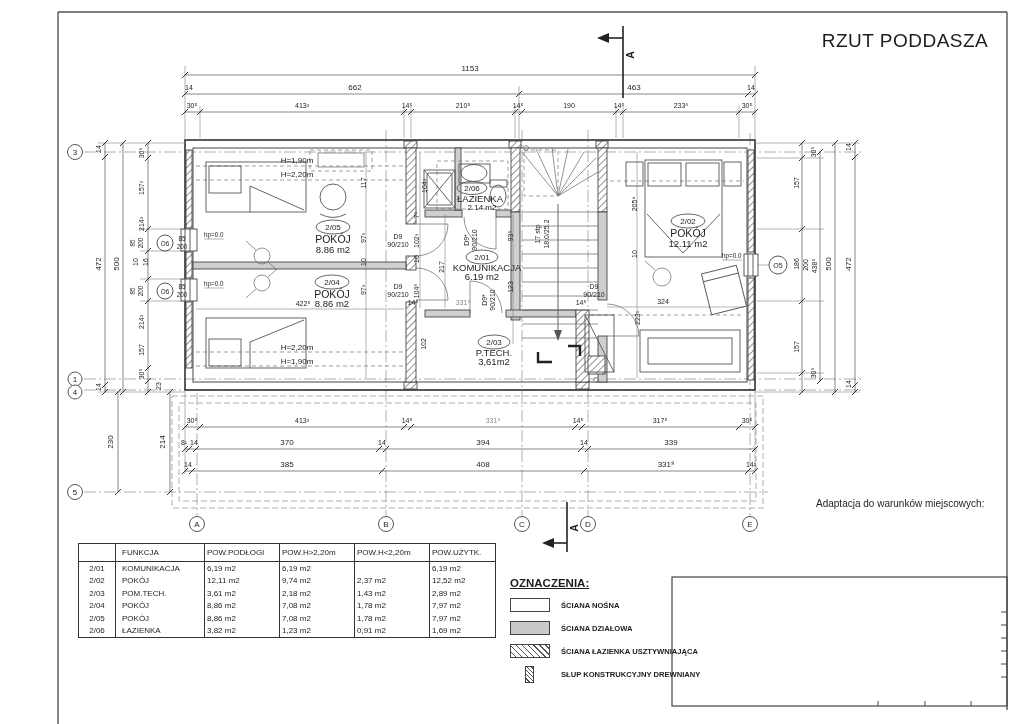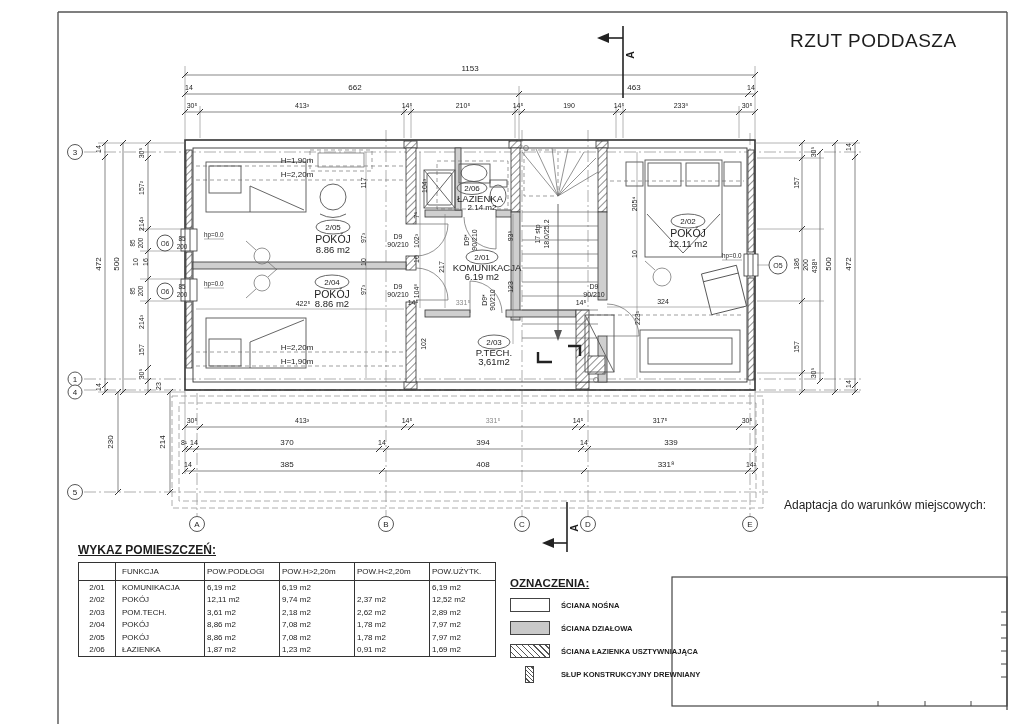--- a/index.html
+++ b/index.html
@@ -17,42 +17,42 @@
   .gl{stroke:#8c8c8c;stroke-width:.7;stroke-dasharray:12 3 2 3;fill:none}
   .eav{stroke:#9a9a9a;stroke-width:.8;stroke-dasharray:6 3;fill:none}
   .hl{stroke:#777;stroke-width:.7;stroke-dasharray:4 3;fill:none}
   .grayw{fill:#cfcfcf;stroke:#333;stroke-width:.8}
   .hxw{fill:url(#hx);stroke:#333;stroke-width:.8}
   .furn{stroke:#555;stroke-width:.9;fill:none}
   .furn2{stroke:#666;stroke-width:.7;fill:none}
   .bub{fill:#fff;stroke:#444;stroke-width:.9}
   .frame{stroke:#555;stroke-width:1.4}
   
-  .ttl-blk{position:absolute;left:790px;top:30px;width:230px;text-align:left;}
+  .ttl-blk{position:absolute;left:790px;top:30px;width:230px;text-align:center;}
   #rooms-table{position:absolute;left:78px;top:543px;width:384px;}
   #rooms-table .tt{font-size:12px;font-weight:bold;text-decoration:underline;margin-bottom:5px;}
   table.lst{border-collapse:collapse;width:383px;table-layout:fixed;}
   table.lst td,table.lst th{font-size:8px;font-weight:normal;padding:0 2px;height:12.5px;
     overflow:hidden;white-space:nowrap;}
   table.lst .c0{width:32px;text-align:center}.lst .c1{width:80px;text-align:left;padding-left:6px}
   table.lst .cn{width:70px;text-align:left}.lst .c5{width:61px;text-align:left}
   table.lst{border:1.3px solid #333}
   table.lst td,table.lst th{border-left:1px solid #333}
   table.lst tr.hd th{height:17px;border-bottom:1px solid #333}
   table.lst tr.sm td{height:15px;border-top:1px solid #333}
   #legend{position:absolute;left:510px;top:564px;width:200px;margin-top:13px;}
   #legend .lt{font-size:11.5px;font-weight:bold;text-decoration:underline;margin-bottom:9px;}
   .lrow{display:flex;align-items:center;margin-bottom:9px;height:14px;font-weight:bold;}
   .lsw{width:38px;height:12px;border:1.4px solid #444;margin-right:11px;flex:none;background:#fff;}
   .lsw.g{background:#c9c9c9;border-width:1px}
   .lsw.h{background:repeating-linear-gradient(45deg,#fff 0 3px,#555 3px 4.2px);border-width:1px}
   .lsw.p{width:7px;height:15px;margin-left:15px;margin-right:27px;
      background:repeating-linear-gradient(45deg,#fff 0 2px,#555 2px 3px);border-width:1px}
   .lrow span{font-size:7.6px}
-  #note{position:absolute;left:784px;top:498px;font-size:12px;}
+  #note{position:absolute;left:816px;top:498px;font-size:10px;}
 </style>
 </head>
 <body>
 
 <div id="sheet">
 
 <svg width="1024" height="724" viewBox="0 0 1024 724">
 <defs>
   <pattern id="hx" width="5" height="5" patternUnits="userSpaceOnUse" patternTransform="rotate(45)">
     <rect width="5" height="5" fill="#fff"></rect>
@@ -597,21 +597,20 @@
 
 
 <div class="ttl-blk">
   <div style="font-size:19px;letter-spacing:.5px">RZUT PODDASZA</div>
 </div>
 
 <div id="note">Adaptacja do warunków miejscowych:</div>
 
 
 <div id="rooms-table">
-  <div class="tt">WYKAZ POMIESZCZEŃ:</div>
   <table class="lst">
     <tbody>
           <tr class="hd">
       <th class="c0"></th>
       <th class="c1" style="text-align:left">FUNKCJA</th>
       <th class="cn">POW.PODŁOGI</th>
       <th class="cn">POW.H&gt;2,20m</th>
       <th class="cn">POW.H&lt;2,20m</th>
       <th class="c5">POW.UŻYTK.</th>
     </tr>
@@ -629,21 +628,21 @@
       <td class="cn">12,11 m2</td>
             <td class="cn">9,74 m2</td>
       <td class="cn">2,37 m2</td>
             <td class="c5">12,52 m2</td>
     </tr>
     <tr>
       <td class="c0">2/03</td>
             <td class="c1">POM.TECH.</td>
       <td class="cn">3,61 m2</td>
             <td class="cn">2,18 m2</td>
-      <td class="cn">2,62 m2</td>
+      <td class="cn">1,43 m2</td>
             <td class="c5">2,89 m2</td>
     </tr>
     <tr>
       <td class="c0">2/04</td>
             <td class="c1">POKÓJ</td>
       <td class="cn">8,86 m2</td>
             <td class="cn">7,08 m2</td>
       <td class="cn">1,78 m2</td>
             <td class="c5">7,97 m2</td>
     </tr>
@@ -651,21 +650,21 @@
       <td class="c0">2/05</td>
             <td class="c1">POKÓJ</td>
       <td class="cn">8,86 m2</td>
             <td class="cn">7,08 m2</td>
       <td class="cn">1,78 m2</td>
             <td class="c5">7,97 m2</td>
     </tr>
     <tr>
       <td class="c0">2/06</td>
             <td class="c1">ŁAZIENKA</td>
-      <td class="cn">1,87 m2</td>
+      <td class="cn">3,82 m2</td>
             <td class="cn">1,23 m2</td>
       <td class="cn">0,91 m2</td>
             <td class="c5">1,69 m2</td>
     </tr>
   </tbody>
       </table>
 </div>
 
 
 <div id="legend">

